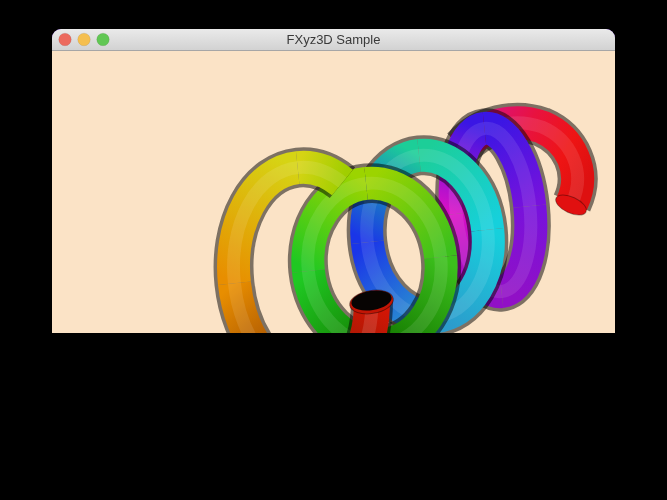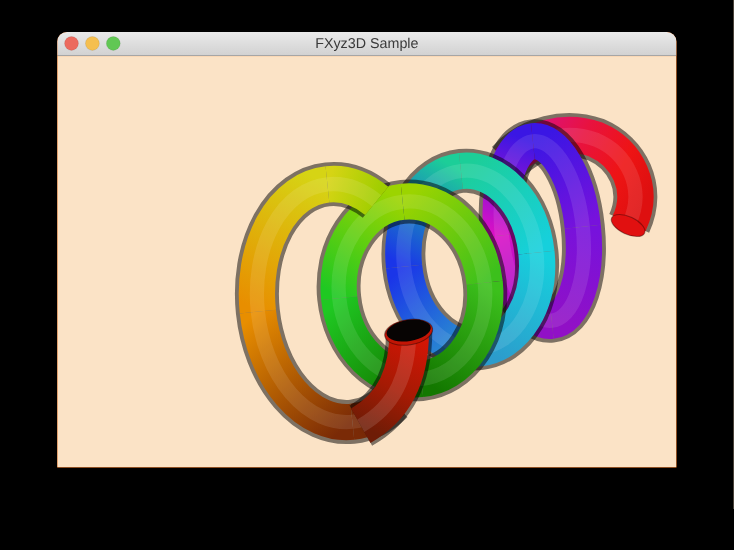--- a/index.html
+++ b/index.html
@@ -1,22 +1,22 @@
 <!DOCTYPE html>
 <html><head>
 <meta charset="utf-8">
 <style>
   html,body{margin:0;padding:0;}
   body{
     width:667px;height:500px;background:#000;overflow:hidden;position:relative;
     font-family:"Liberation Sans", sans-serif;
   }
   .mac-window{
-    position:absolute;left:52px;top:29px;width:563px;height:396px;
-    border-radius:9px 9px 0 0;overflow:hidden;background:#f97316;
+    position:absolute;left:52px;top:29px;width:563px;height:304px;
+    border-radius:9px 9px 0 0;overflow:hidden;background:#6d28d9;
   }
   .titlebar{
     position:relative;height:22px;
     background:linear-gradient(#EAEAEA,#D2D2D2);
     border-bottom:1px solid #A6A6A6;
     box-sizing:border-box;
   }
   .traffic{position:absolute;left:0;top:0;}
   .titlebar .title{
     position:absolute;left:0;right:0;top:0;height:22px;

